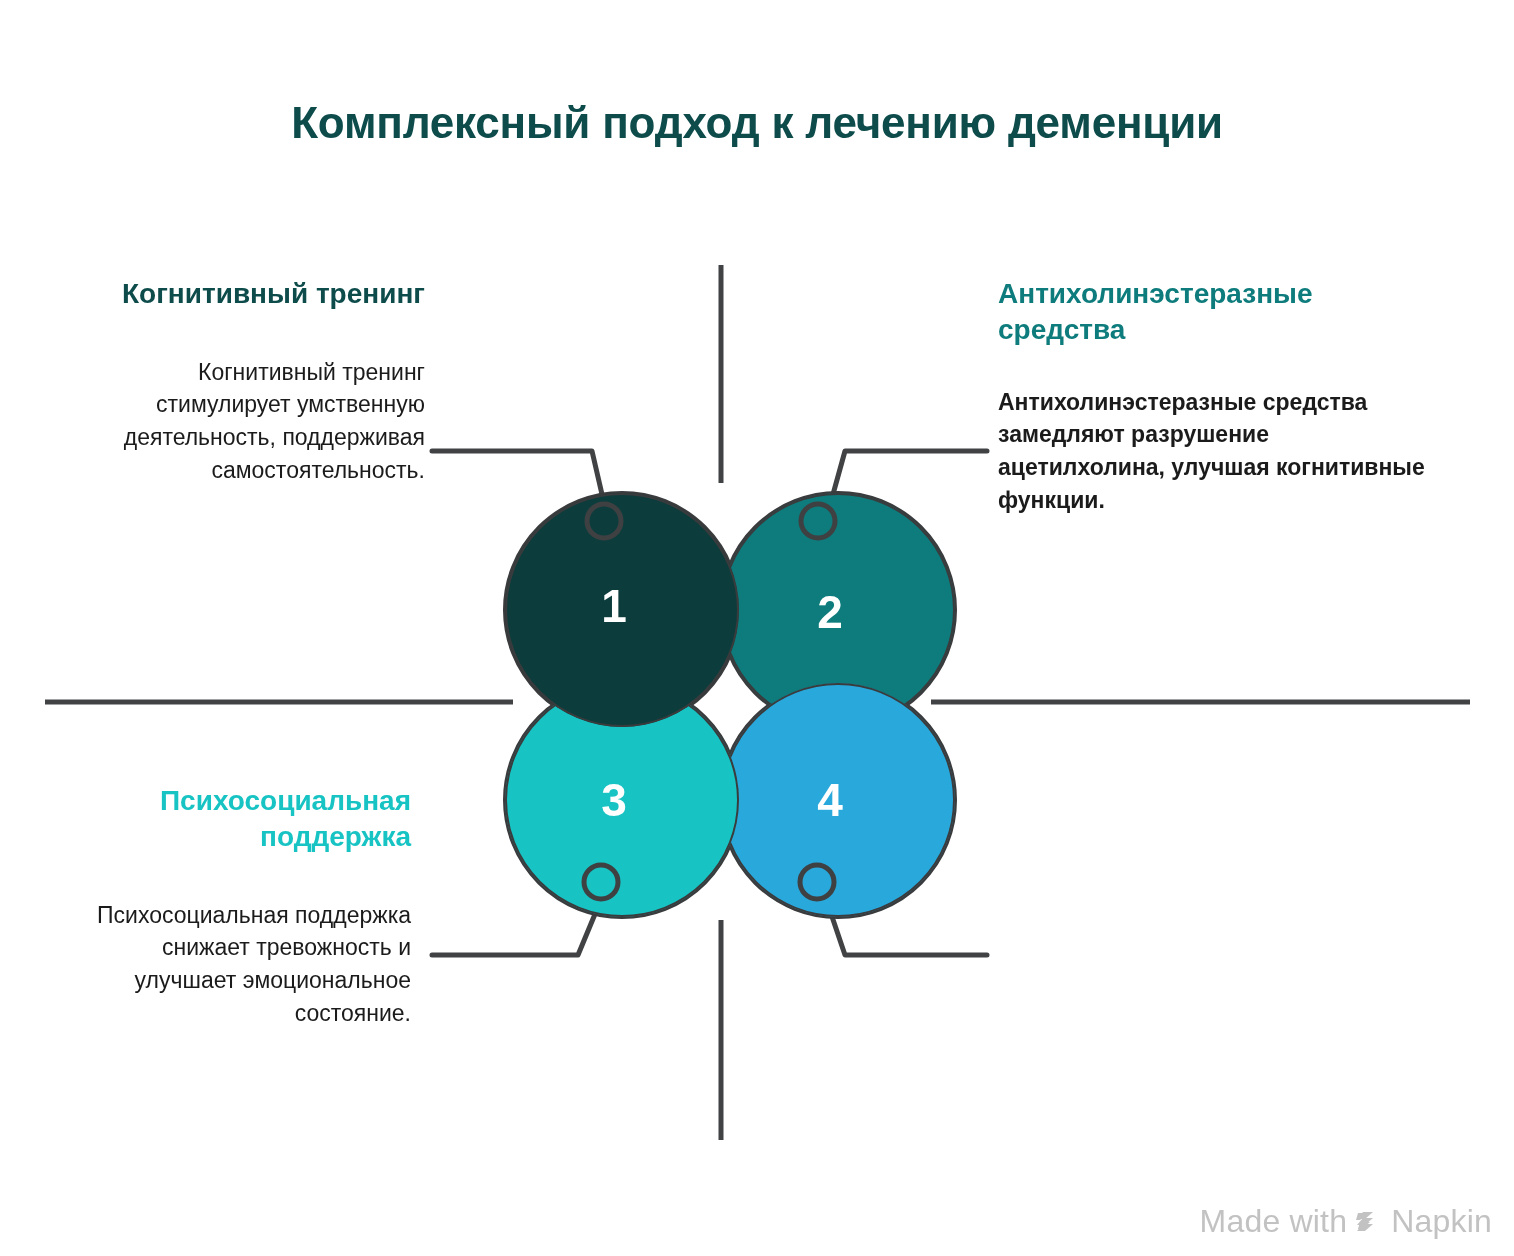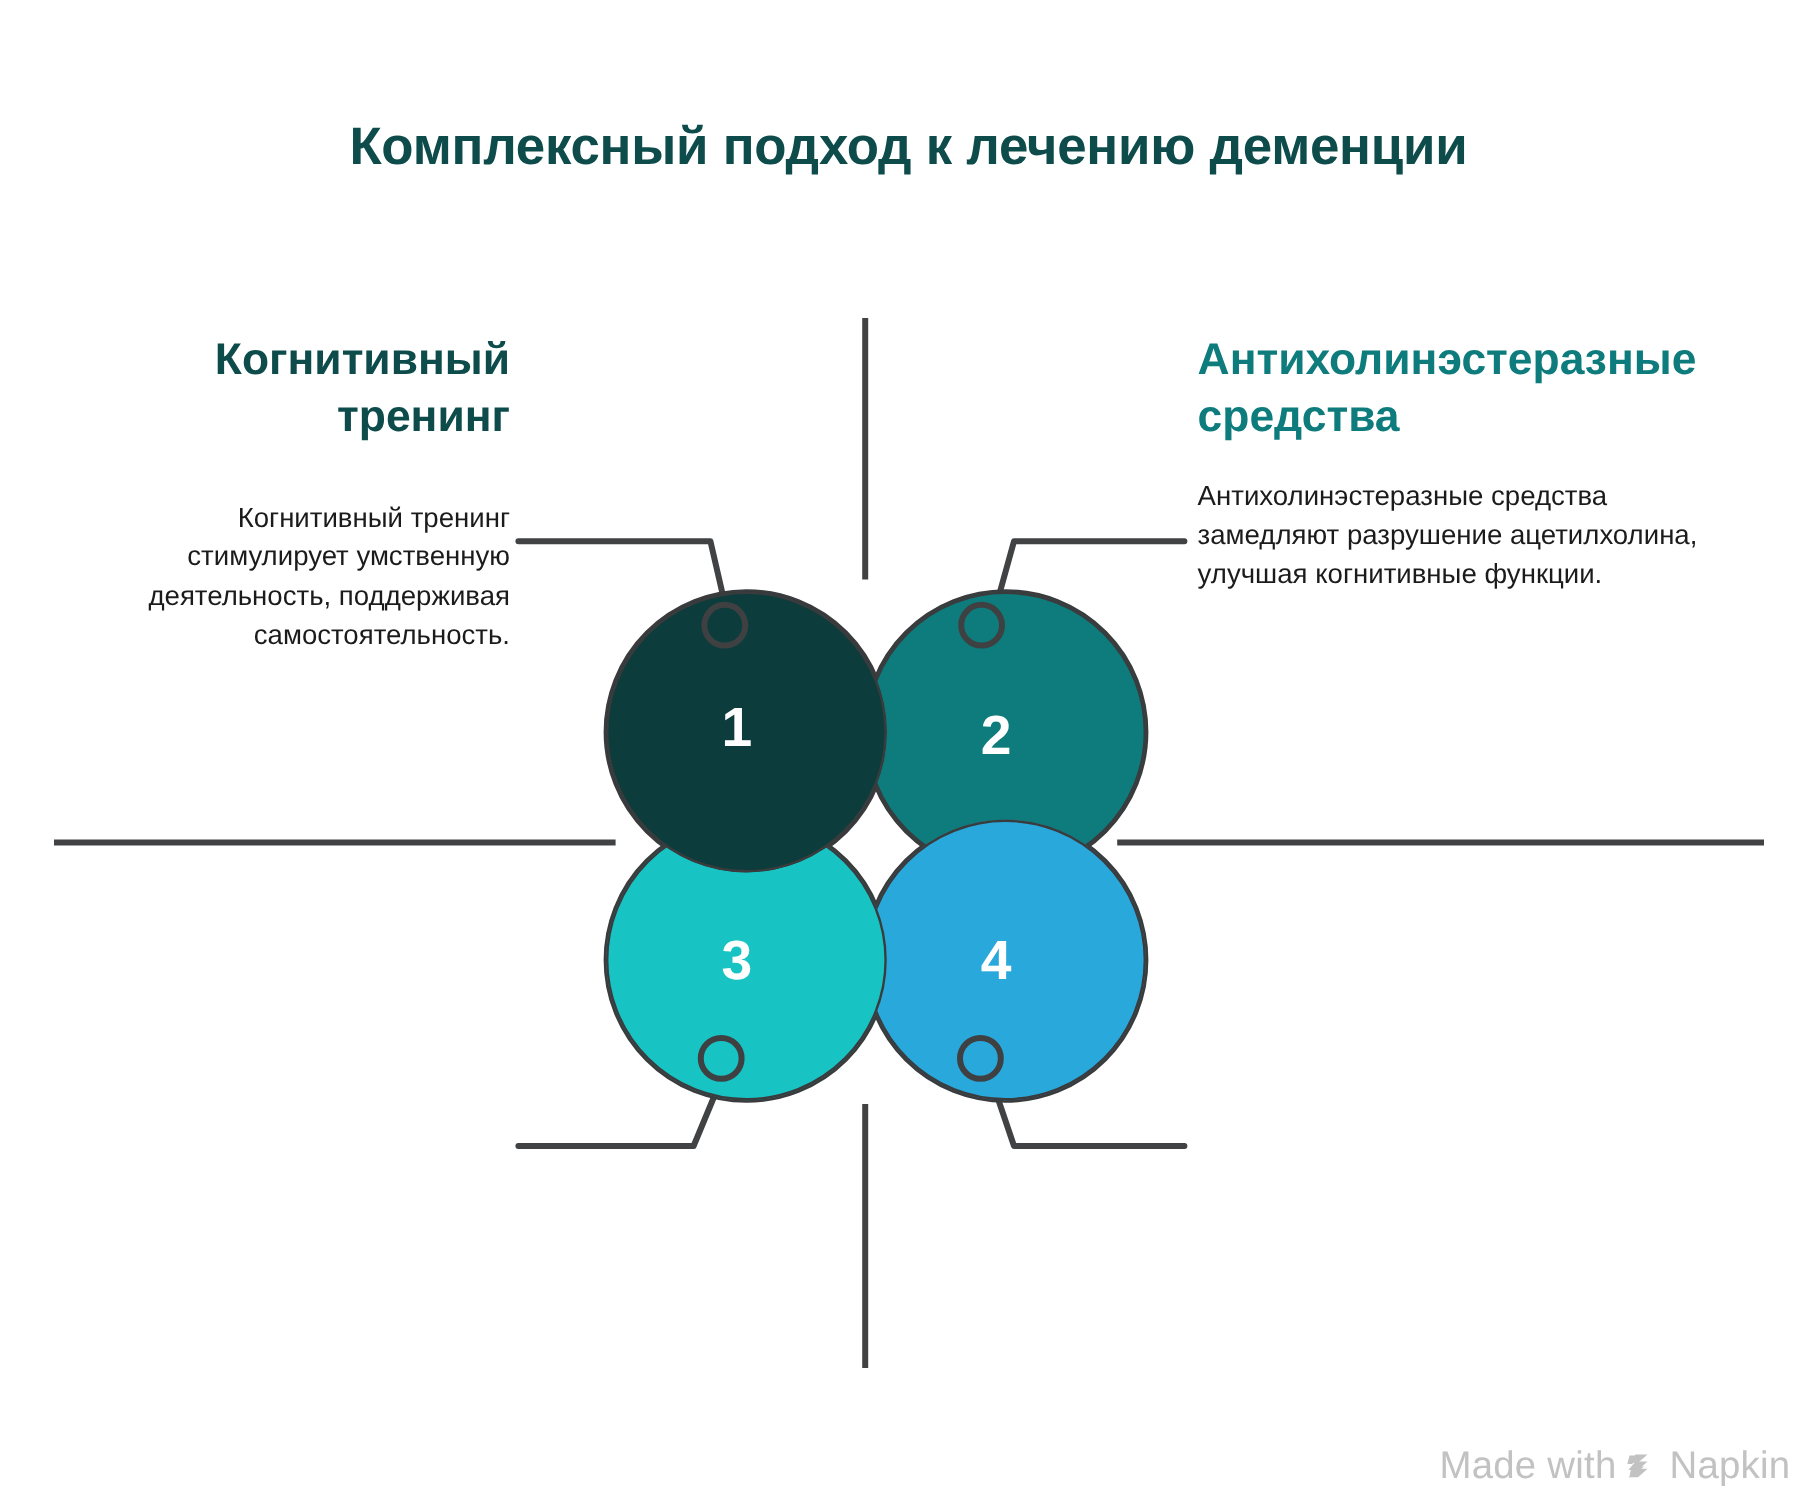--- a/index.html
+++ b/index.html
@@ -31,41 +31,41 @@
     font-size: 44px;
     font-weight: 700;
     color: #0E4C4C;
     letter-spacing: -0.2px;
   }
 
   
   .quad { position: absolute; }
 
   .quad-heading {
-    font-size: 37px;
+    font-size: 28px;
     font-weight: 700;
     line-height: 1.28;
   }
 
   .quad-body {
     font-size: 23px;
     font-weight: 400;
     color: #1b1b1b;
     line-height: 1.42;
   }
 
   
   #quad-1 { left: 70px; top: 276px; width: 355px; text-align: right; }
   #quad-1 .quad-heading { color: #0E4C4C; }
   #quad-1 .quad-body { margin-top: 44px; }
 
   
   #quad-2 { left: 998px; top: 276px; width: 440px; text-align: left; }
   #quad-2 .quad-heading { color: #0E7C7C; }
-  #quad-2 .quad-body { margin-top: 26px; }
+  #quad-2 .quad-body { margin-top: 38px; font-weight: bold; }
 
   
   #quad-3 { left: 66px; top: 783px; width: 345px; text-align: right; }
   #quad-3 .quad-heading { color: #17C3C3; }
   #quad-3 .quad-body { margin-top: 44px; }
 
   
   #quad-4 { left: 1014px; top: 783px; width: 400px; text-align: left; }
   #quad-4 .quad-heading { color: #29A8DC; }
   #quad-4 .quad-body { margin-top: 38px; }
@@ -171,20 +171,24 @@
   <div class="quad" id="quad-1">
     <div class="quad-heading">Когнитивный тренинг</div>
     <div class="quad-body">Когнитивный тренинг стимулирует умственную деятельность, поддерживая самостоятельность.</div>
   </div>
 
   <div class="quad" id="quad-2">
     <div class="quad-heading">Антихолинэстеразные средства</div>
     <div class="quad-body">Антихолинэстеразные средства замедляют разрушение ацетилхолина, улучшая когнитивные функции.</div>
   </div>
 
+  <div class="quad" id="quad-3">
+    <div class="quad-heading">Психосоциальная поддержка</div>
+    <div class="quad-body">Психосоциальная поддержка снижает тревожность и улучшает эмоциональное состояние.</div>
+  </div>
 
 
   <div class="watermark">
     <span>Made with</span>
     <span>
       <svg width="26" height="22" viewBox="0 0 26 22" aria-hidden="true">
         <g fill="#c2c2c2">
           <polygon points="2,2 12,2 4,9 0,9"></polygon>
           <polygon points="6,2 16,2 8,9 2,9" opacity="0"></polygon>
           <polygon points="4,11 14,11 6,18 2,18"></polygon>

